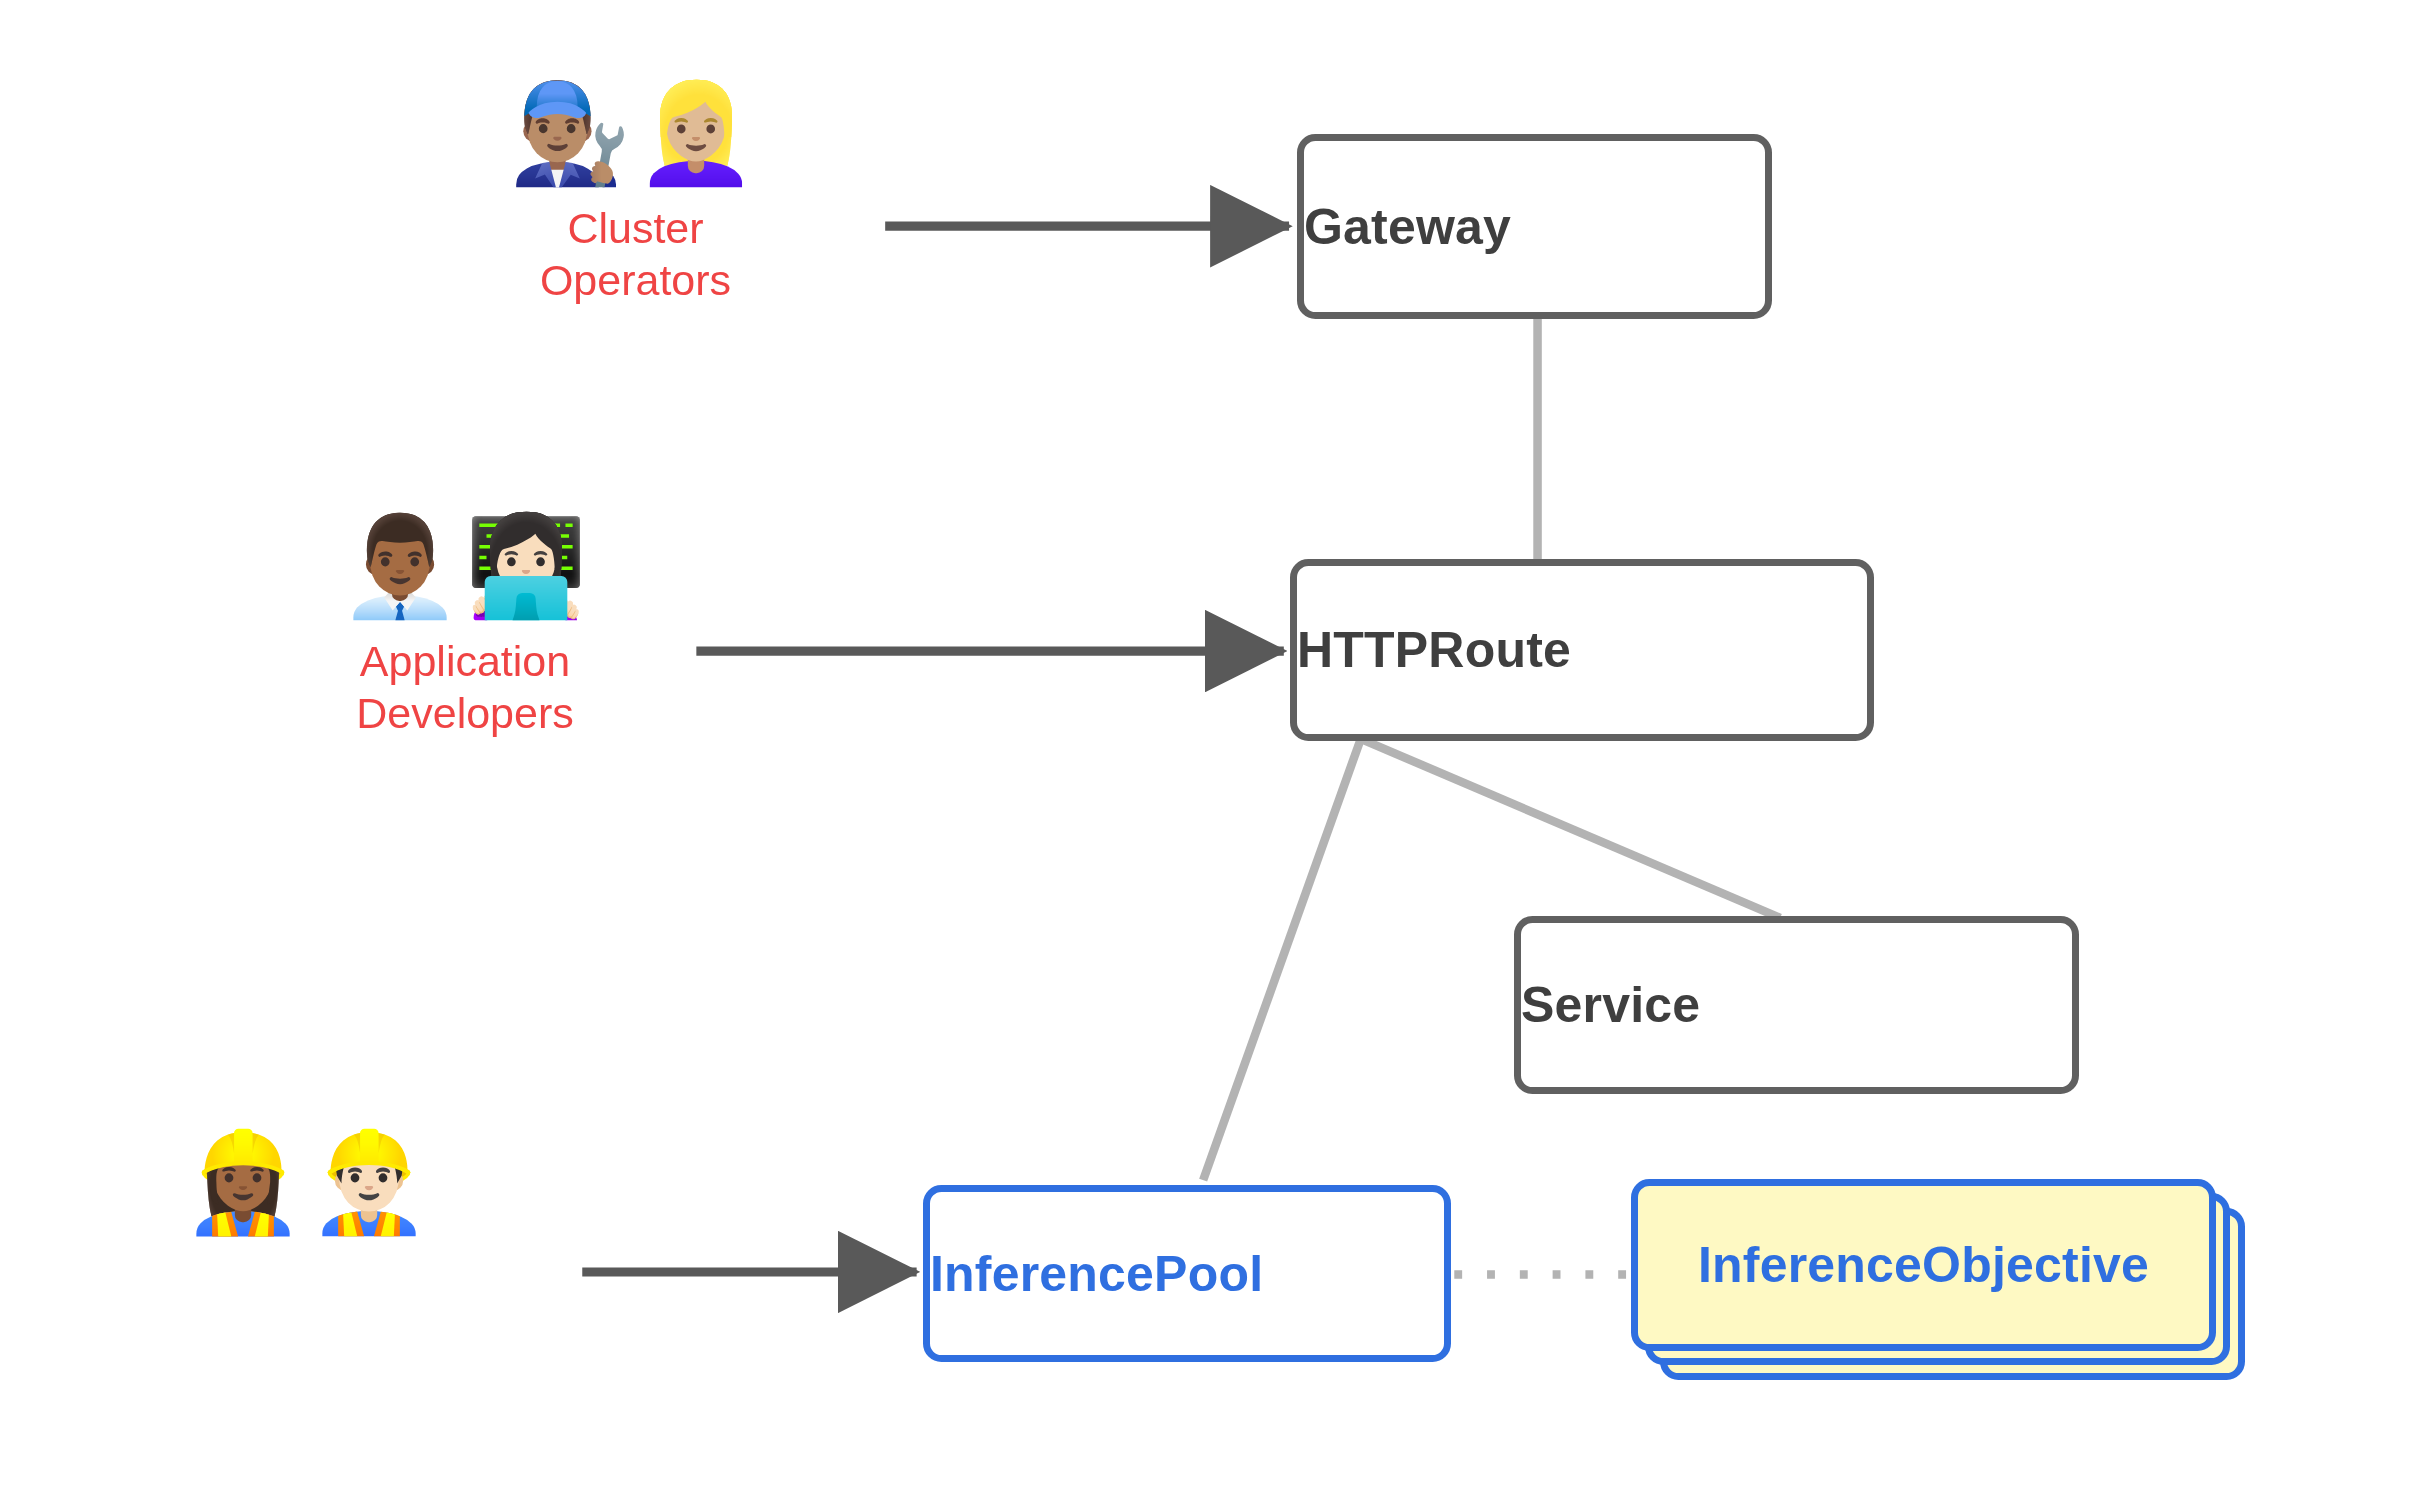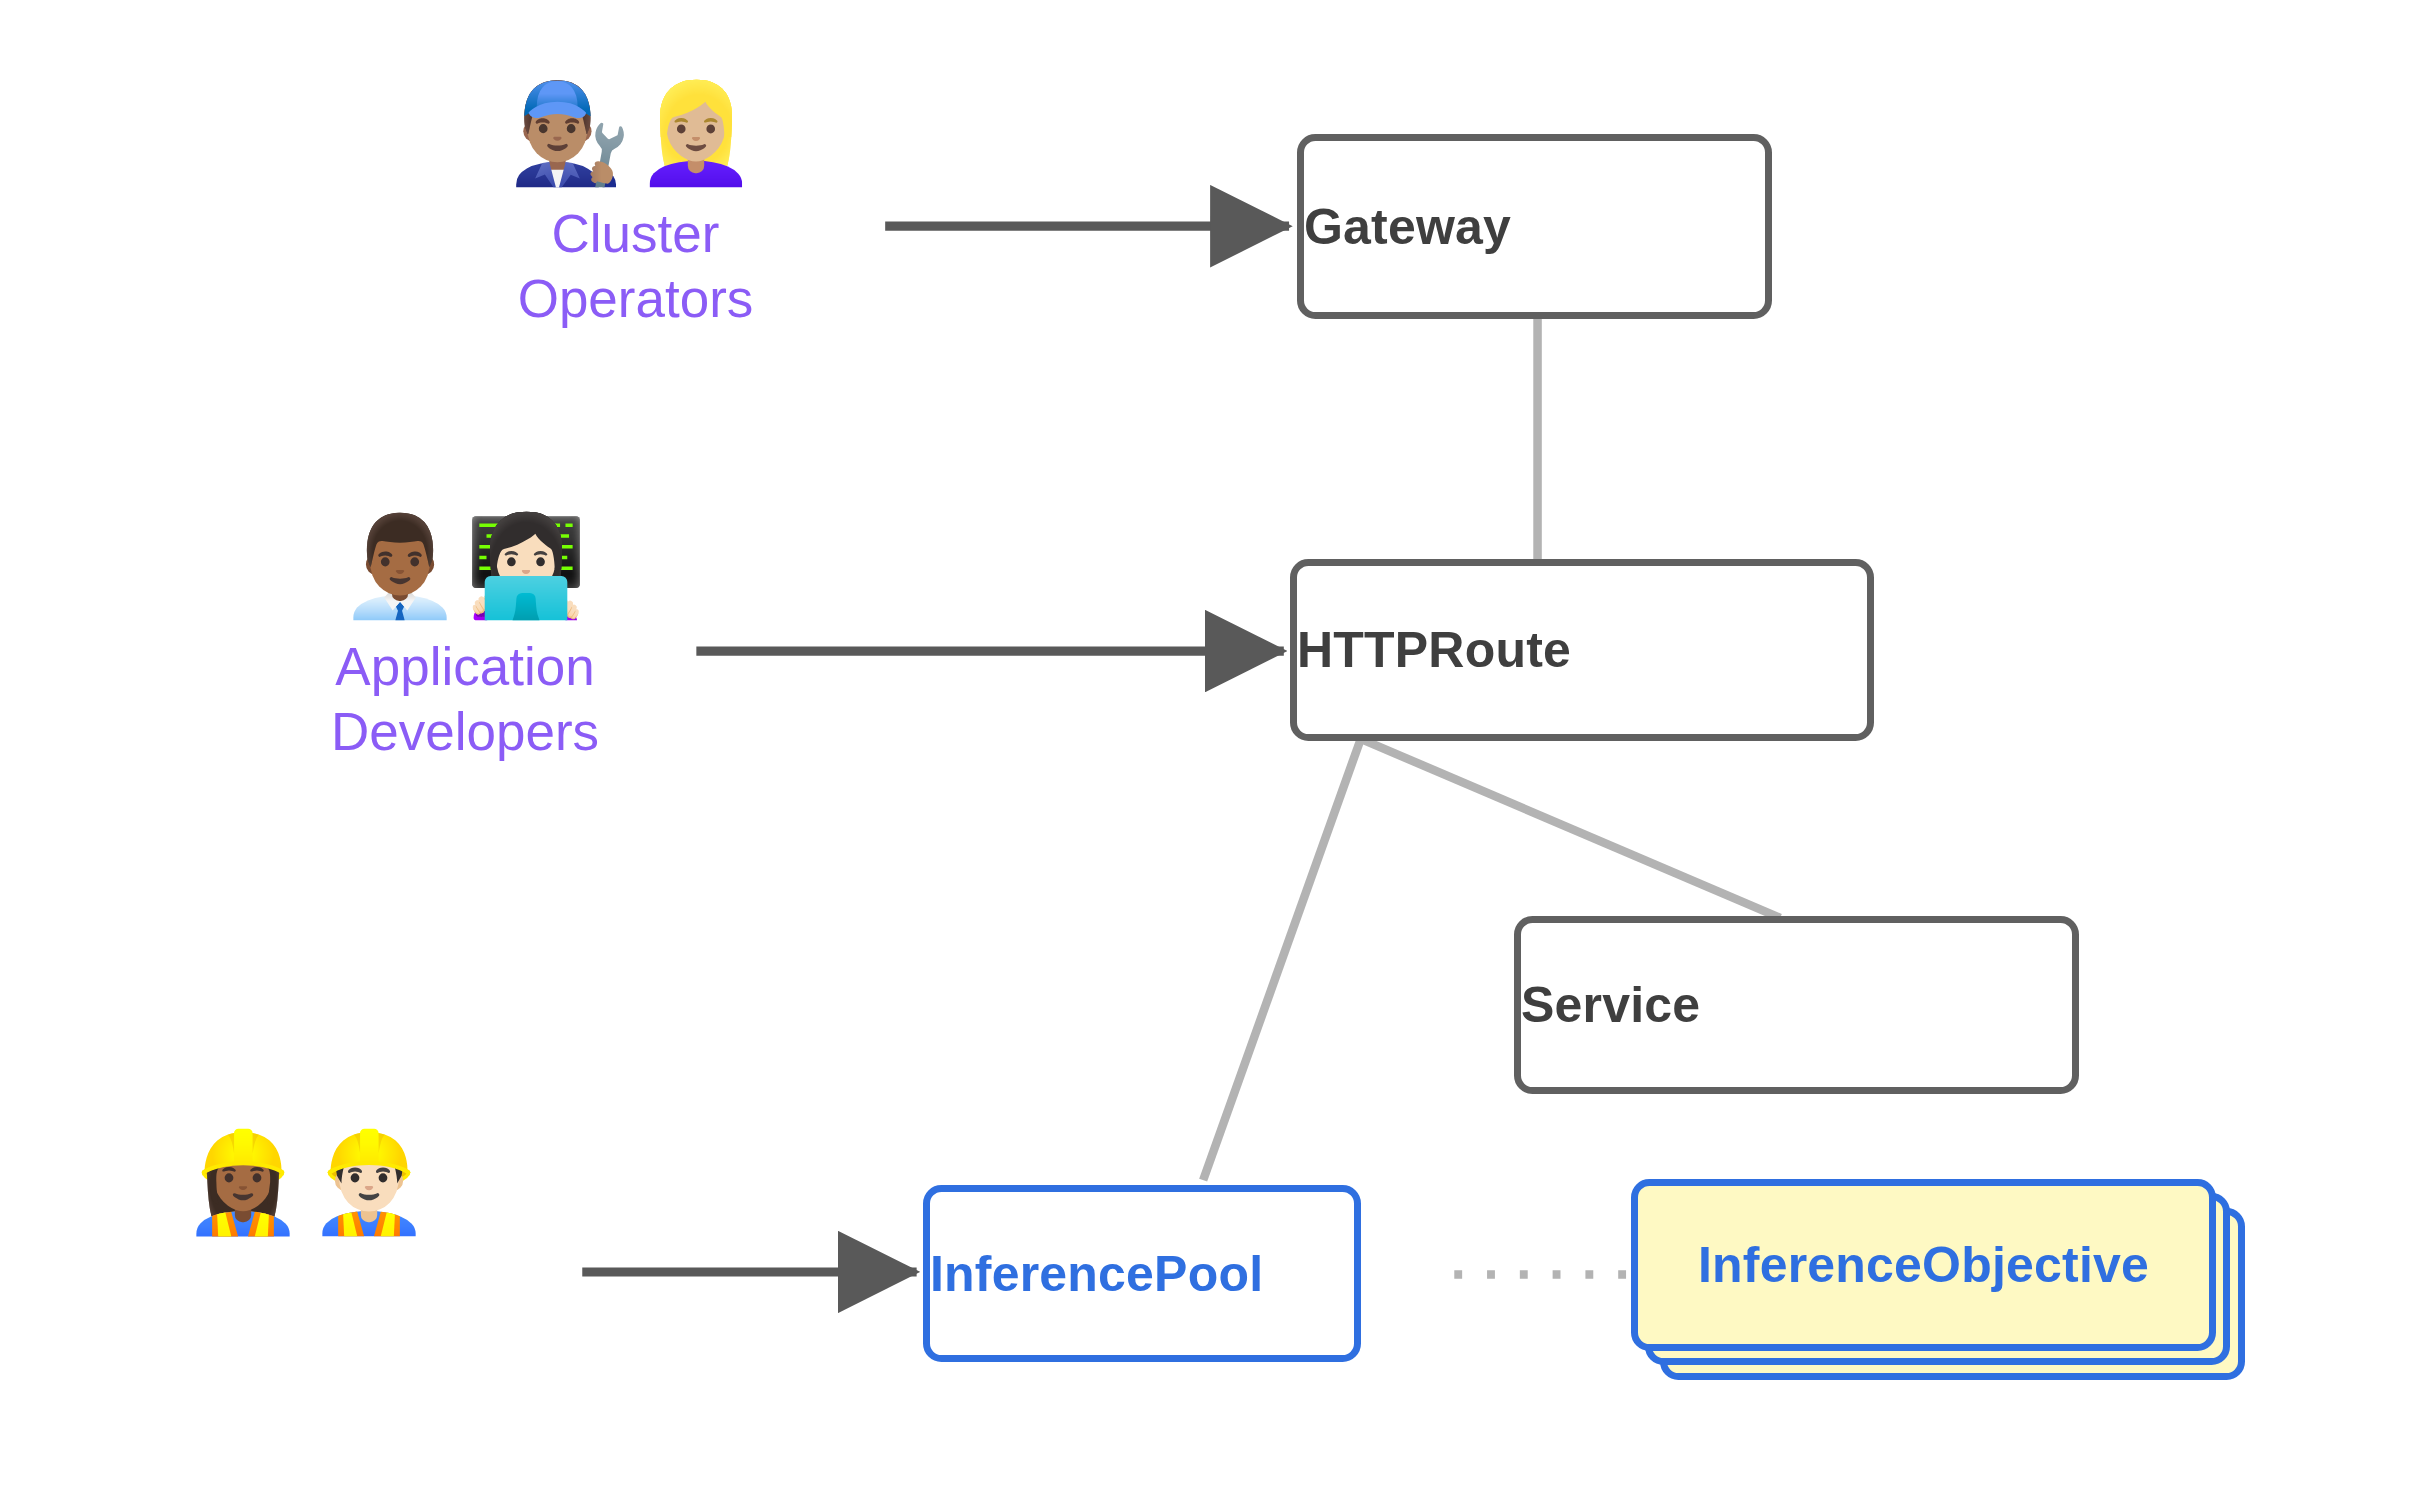--- a/index.html
+++ b/index.html
@@ -37,22 +37,22 @@
   .persona-emoji {
     font-family: "DejaVu Sans", sans-serif;
     font-size: 98px;
     line-height: 1.05;
     letter-spacing: 3.9px;
     white-space: nowrap;
     user-select: none;
   }
   .persona-label {
     margin-top: 17px;
-    color: #8b5cf6;
-    font-size: 53px;
+    color: #ef4444;
+    font-size: 43px;
     line-height: 1.22;
     font-weight: 400;
     white-space: pre-line;
   }
 
   
   .node {
     position: absolute;
     box-sizing: border-box;
     background: #ffffff;
@@ -162,21 +162,21 @@
   </div>
 
   <div class="node gray" style="left:1290px; top:559px; width:584px; height:182px;">
     <span class="node-label">HTTPRoute</span>
   </div>
 
   <div class="node gray" style="left:1514px; top:916px; width:565px; height:178px;">
     <span class="node-label">Service</span>
   </div>
 
-  <div class="node blue" style="left:923px; top:1185px; width:438px; height:177px;">
+  <div class="node blue" style="left:923px; top:1185px; width:528px; height:177px;">
     <span class="node-label">InferencePool</span>
   </div>
 
   <div class="stack" style="left:1631px; top:1179px; width:642px; height:223px;">
     <div class="card" style="left:29px; top:29px; width:585px; height:172px;"></div>
     <div class="card" style="left:14.4px; top:14.4px; width:585px; height:172px;"></div>
     <div class="card top" style="left:0px; top:0px; width:585px; height:172px;">
       <span class="node-label">InferenceObjective</span>
     </div>
   </div>

